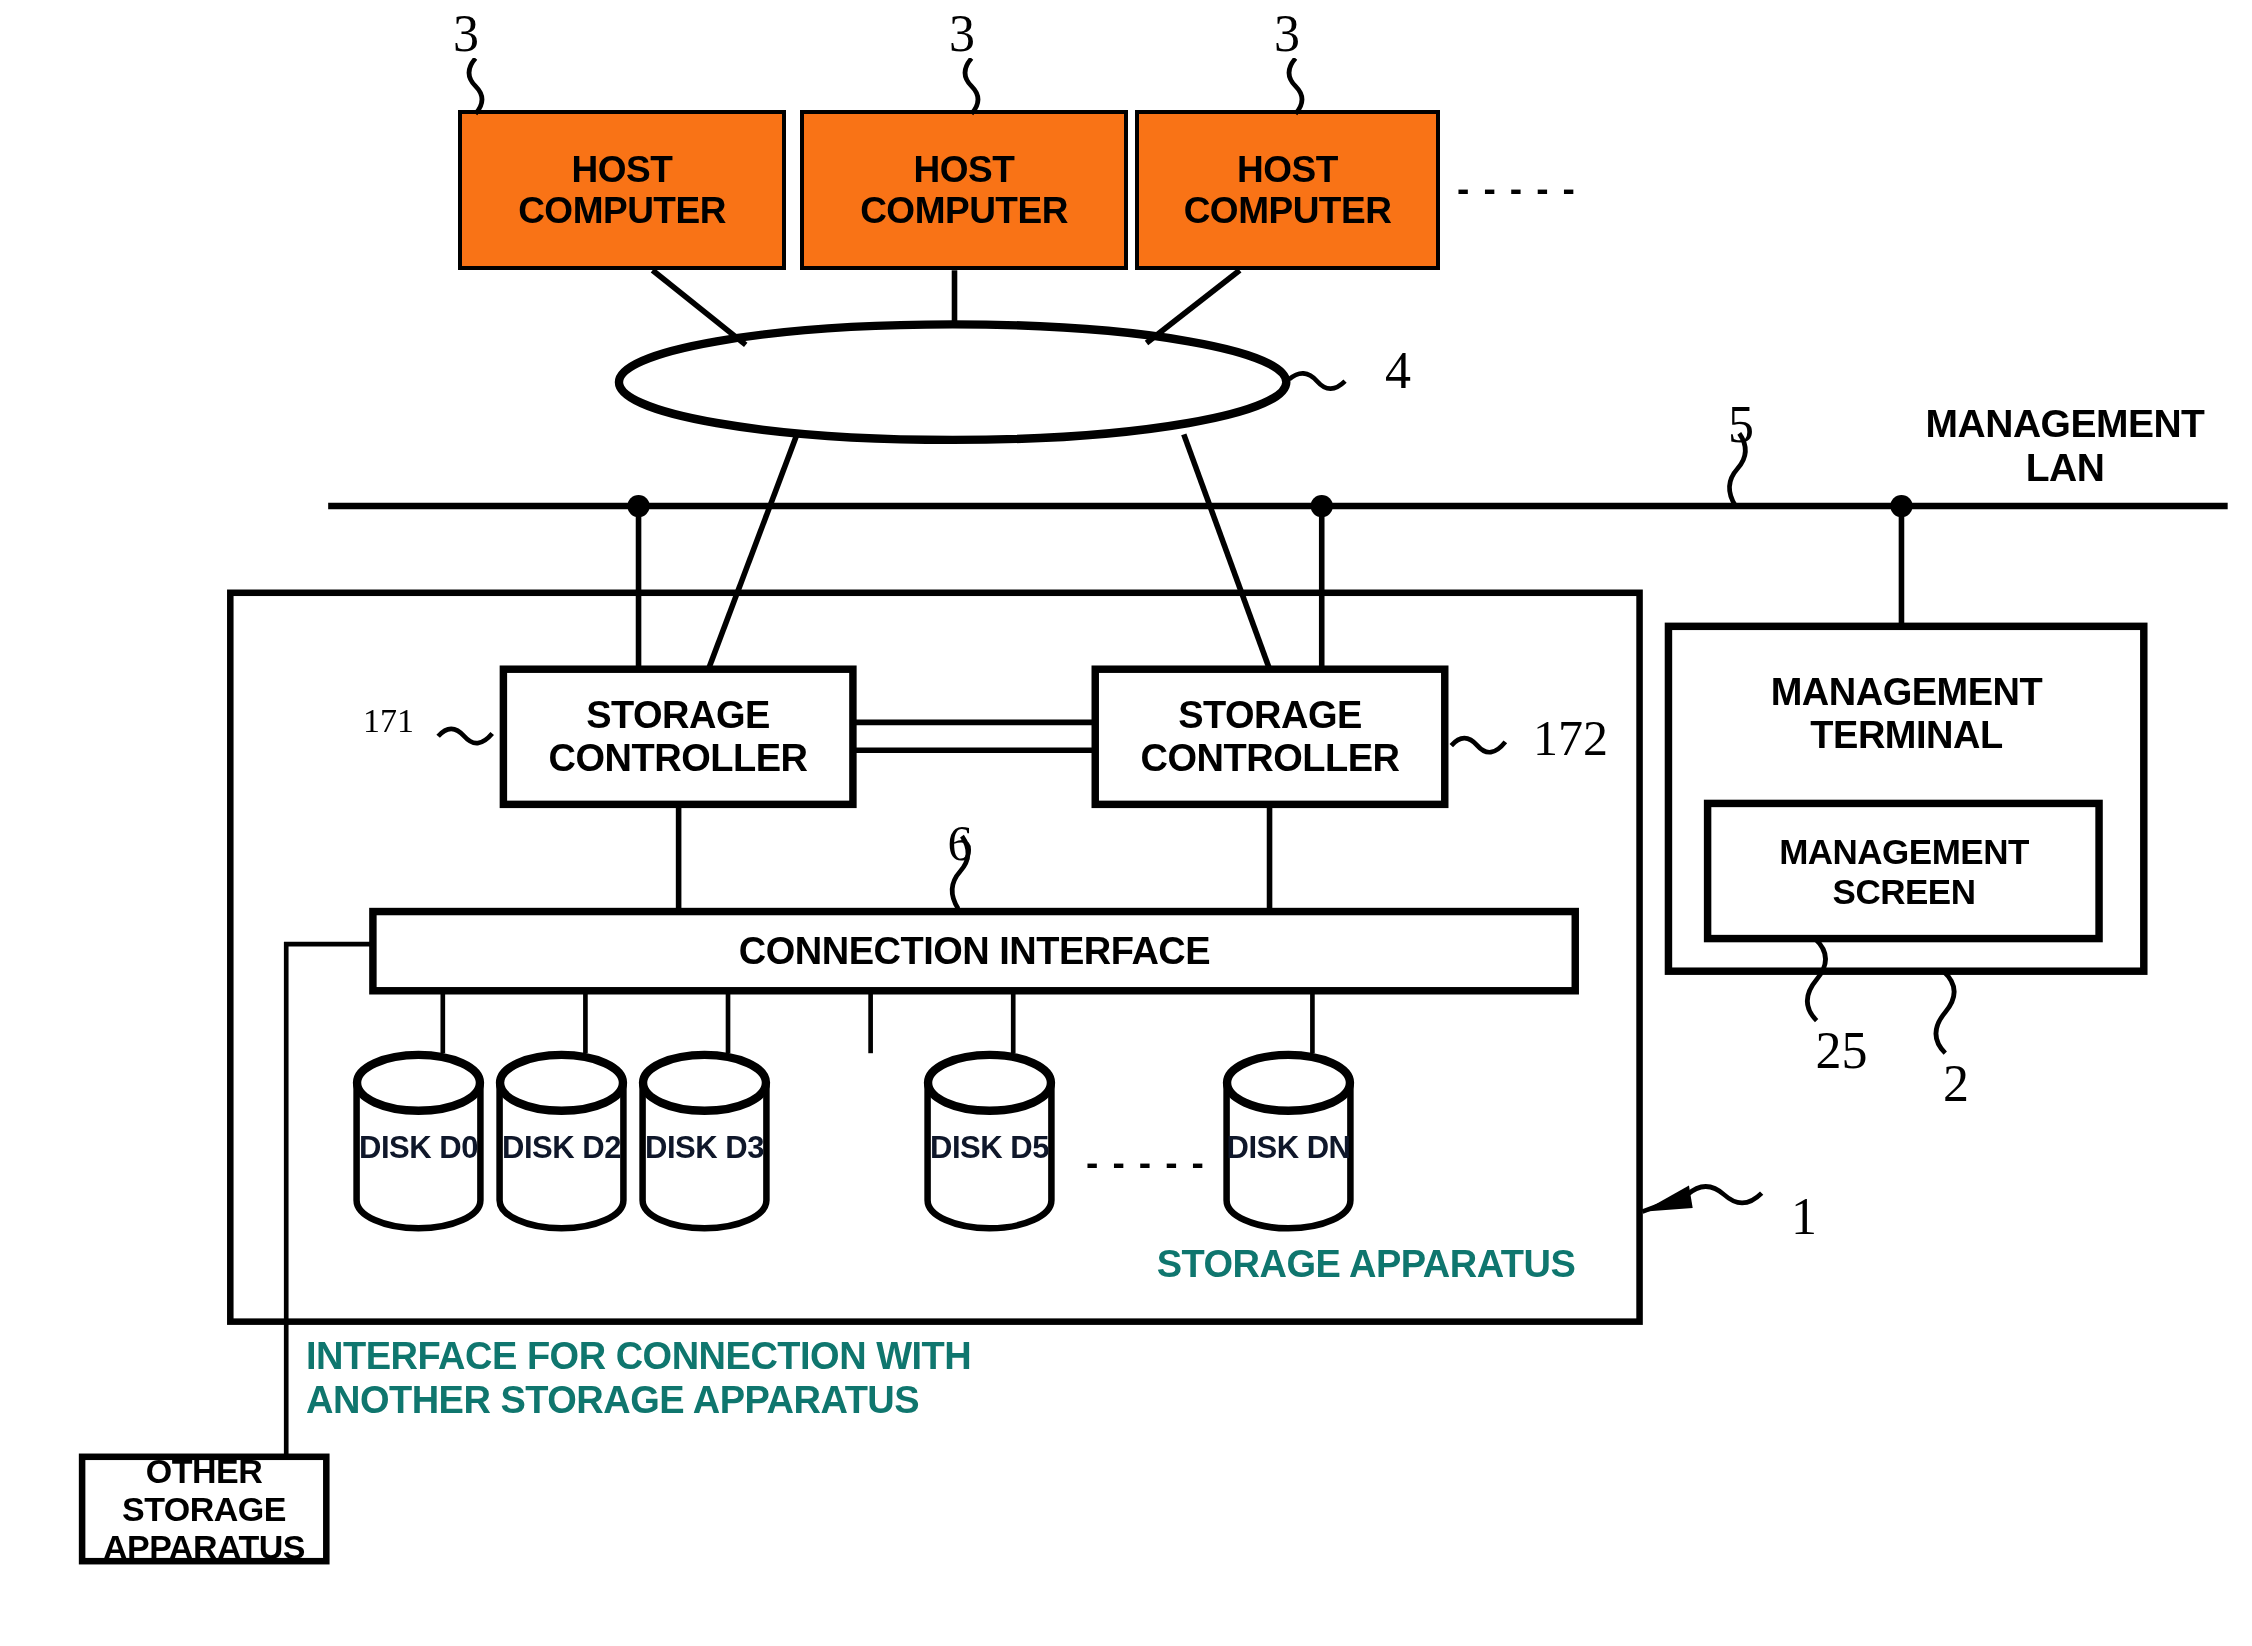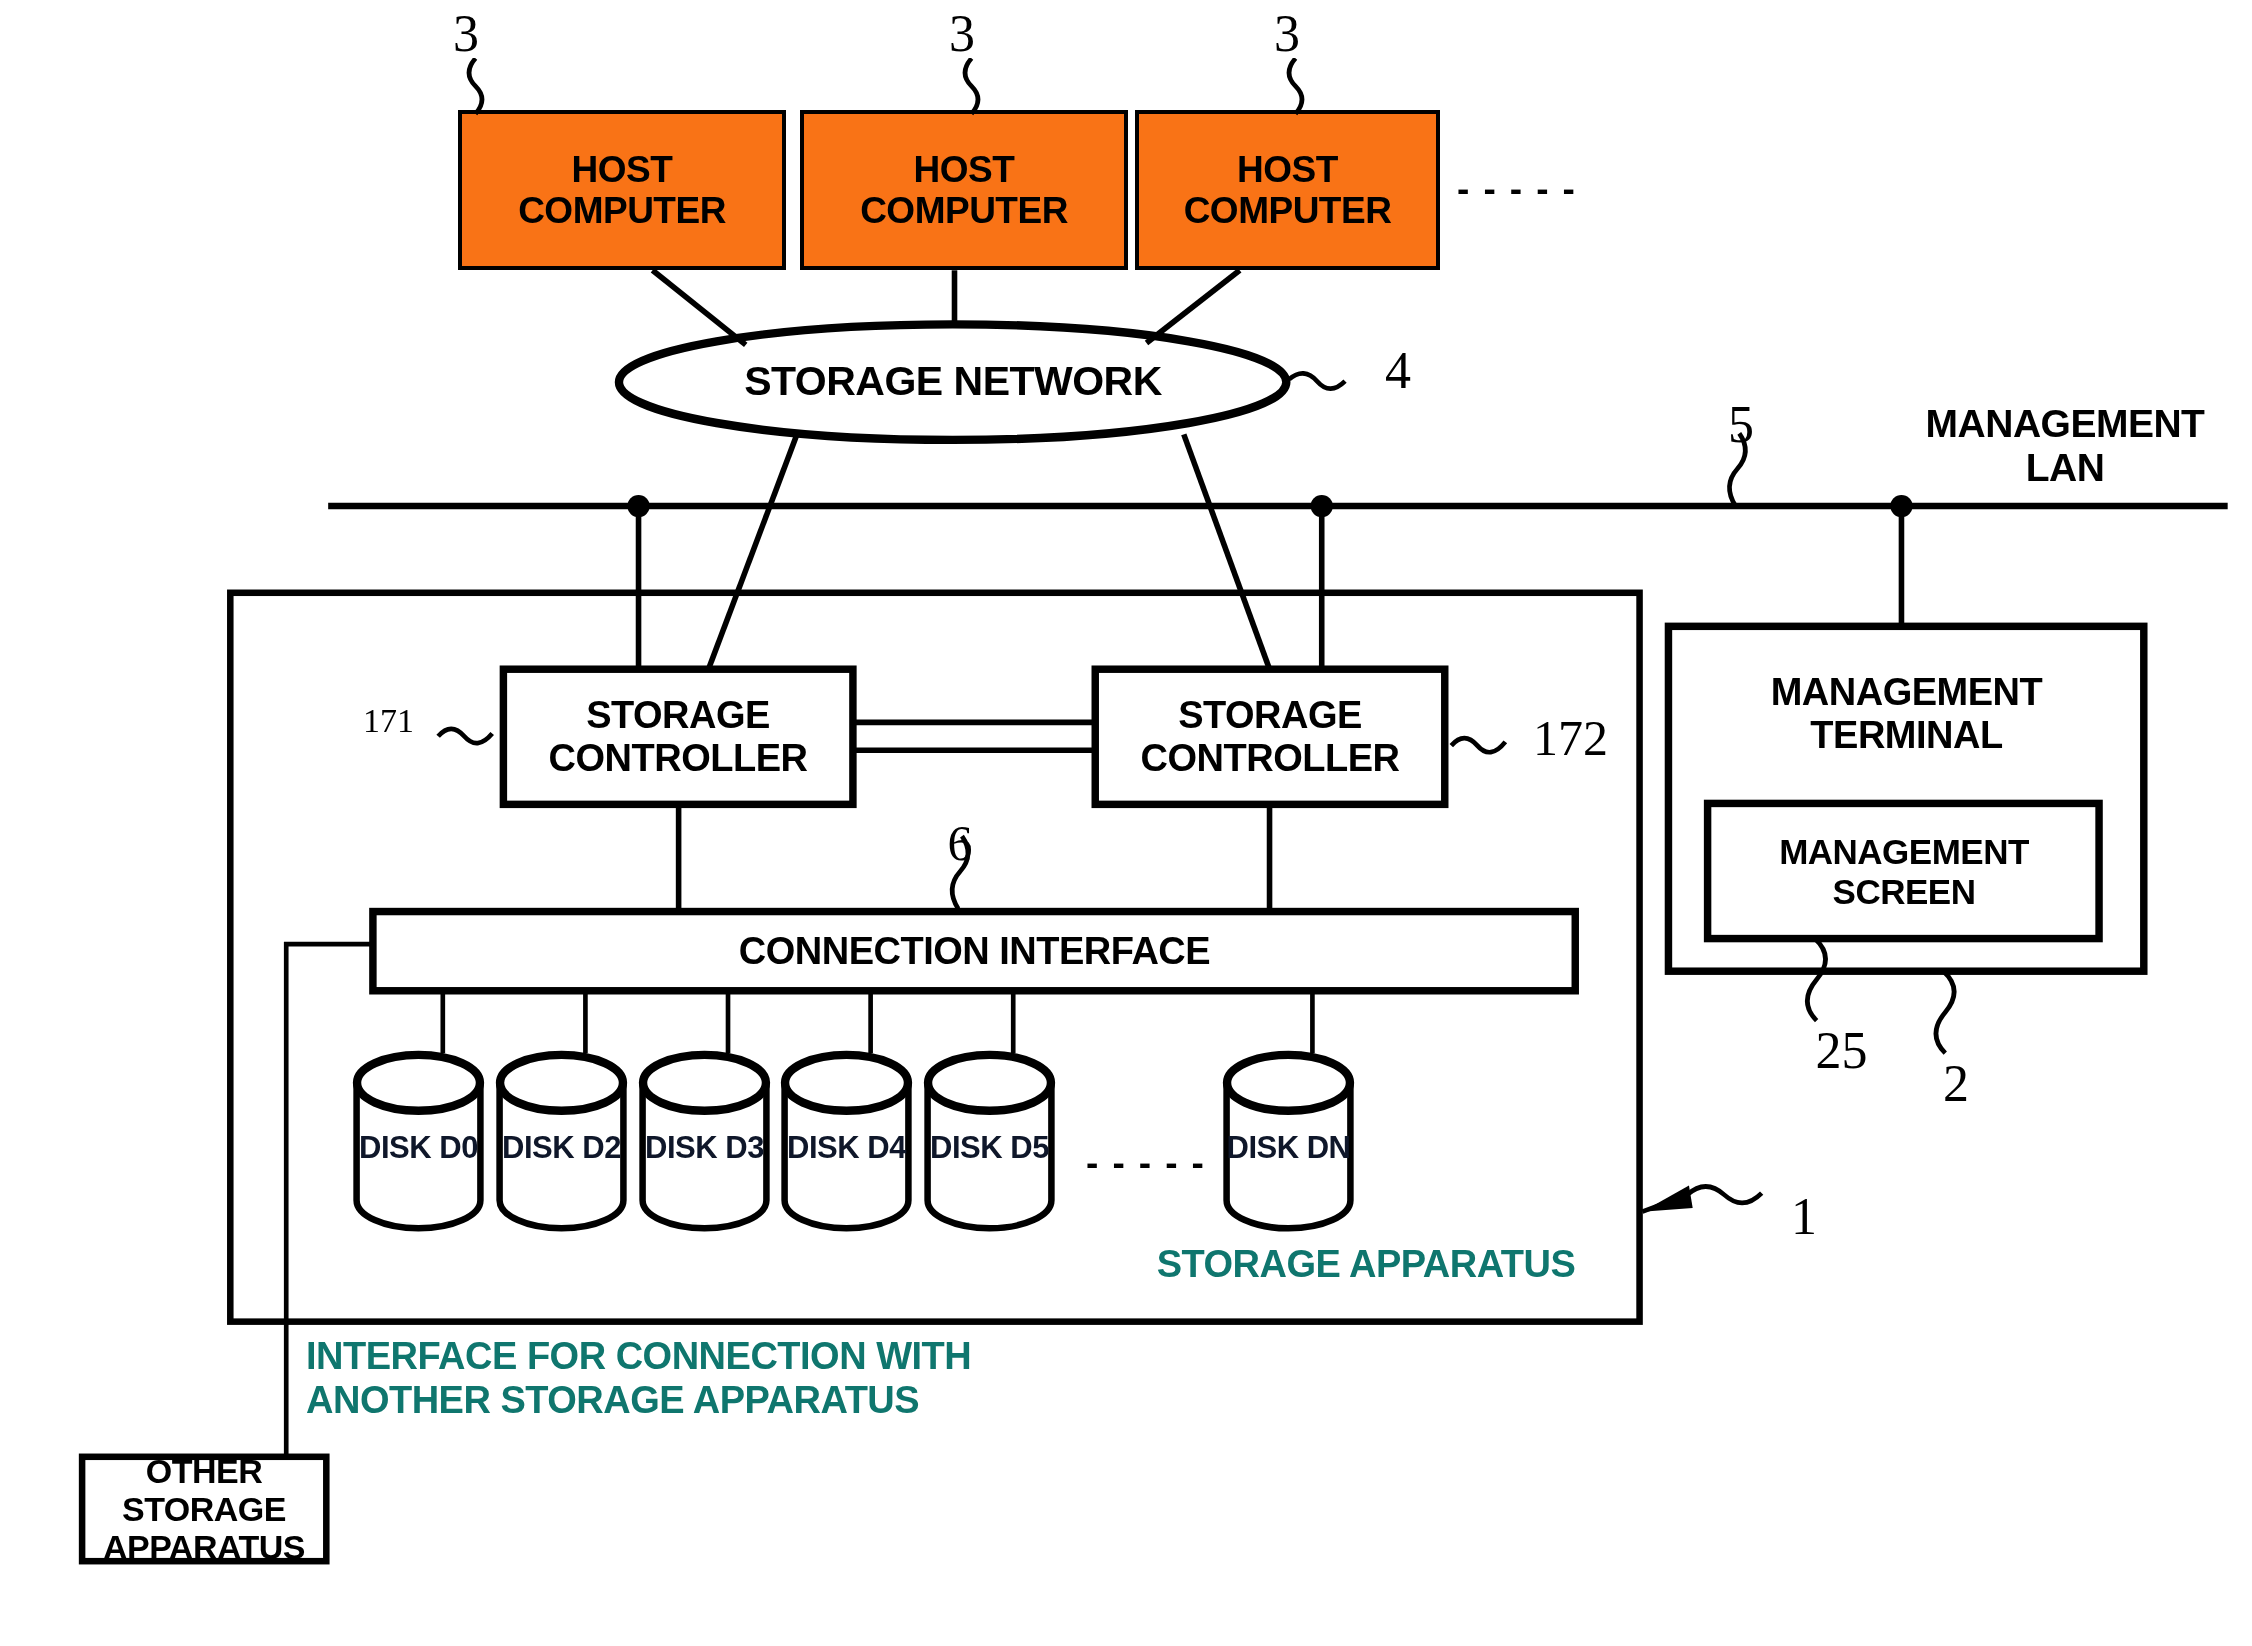--- a/index.html
+++ b/index.html
@@ -187,21 +187,20 @@
     <div class="lbl">HOST
 COMPUTER</div>
   </div>
   <div class="ref" style="left:1259px;top:7.5px;width:56px;font-size:52px;">3</div>
   <svg style="position:absolute;left:1277px;top:58px;width:37px;height:58px;" viewBox="0 0 40 62" width="37" height="58">
     <path d="M20 0 q-14 16 0 30 q14 14 0 30" stroke="#000" stroke-width="5" fill="none"></path>
   </svg>
 
   <div class="dots" style="left:1457px;top:168px;font-size:37px;">- - - - -</div>
 
-  <div class="lbl" style="left:653px;top:356px;width:600px;height:52px;font-size:41px;">STORAGE NETWORK</div>
   <div class="ref" style="left:1370px;top:345px;width:56px;font-size:52px;">4</div>
 
   <div class="lbl" style="left:1897px;top:403px;width:336px;height:86px;font-size:39px;">MANAGEMENT
 LAN</div>
   <div class="ref" style="left:1713px;top:399px;width:56px;font-size:52px;">5</div>
 
   <div class="lbl" style="left:503px;top:669px;width:350px;height:135px;font-size:38px;">STORAGE
 CONTROLLER</div>
   <div class="ref" style="left:328px;top:704px;width:121px;font-size:34px;">171</div>
 
@@ -232,28 +231,20 @@
 
   <div class="cyl" style="left:637px;top:1053px;width:135px;height:177px;">
     <svg width="135" height="177" viewBox="0 0 145 190">
       <path d="M6 32 L6 158 a66 30 0 0 0 133 0 L139 32" fill="#fff" stroke="#000" stroke-width="7"></path>
       <ellipse cx="72.5" cy="32" rx="66" ry="30" fill="#fff" stroke="#000" stroke-width="9"></ellipse>
     </svg>
     <div class="disklbl">DISK
 D3</div>
   </div>
 
-  <div class="cyl" style="left:779px;top:1053px;width:135px;height:177px;">
-    <svg width="135" height="177" viewBox="0 0 145 190">
-      <path d="M6 32 L6 158 a66 30 0 0 0 133 0 L139 32" fill="#fff" stroke="#000" stroke-width="7"></path>
-      <ellipse cx="72.5" cy="32" rx="66" ry="30" fill="#fff" stroke="#000" stroke-width="9"></ellipse>
-    </svg>
-    <div class="disklbl">DISK
-D4</div>
-  </div>
 
   <div class="cyl" style="left:922px;top:1053px;width:135px;height:177px;">
     <svg width="135" height="177" viewBox="0 0 145 190">
       <path d="M6 32 L6 158 a66 30 0 0 0 133 0 L139 32" fill="#fff" stroke="#000" stroke-width="7"></path>
       <ellipse cx="72.5" cy="32" rx="66" ry="30" fill="#fff" stroke="#000" stroke-width="9"></ellipse>
     </svg>
     <div class="disklbl">DISK
 D5</div>
   </div>
 

